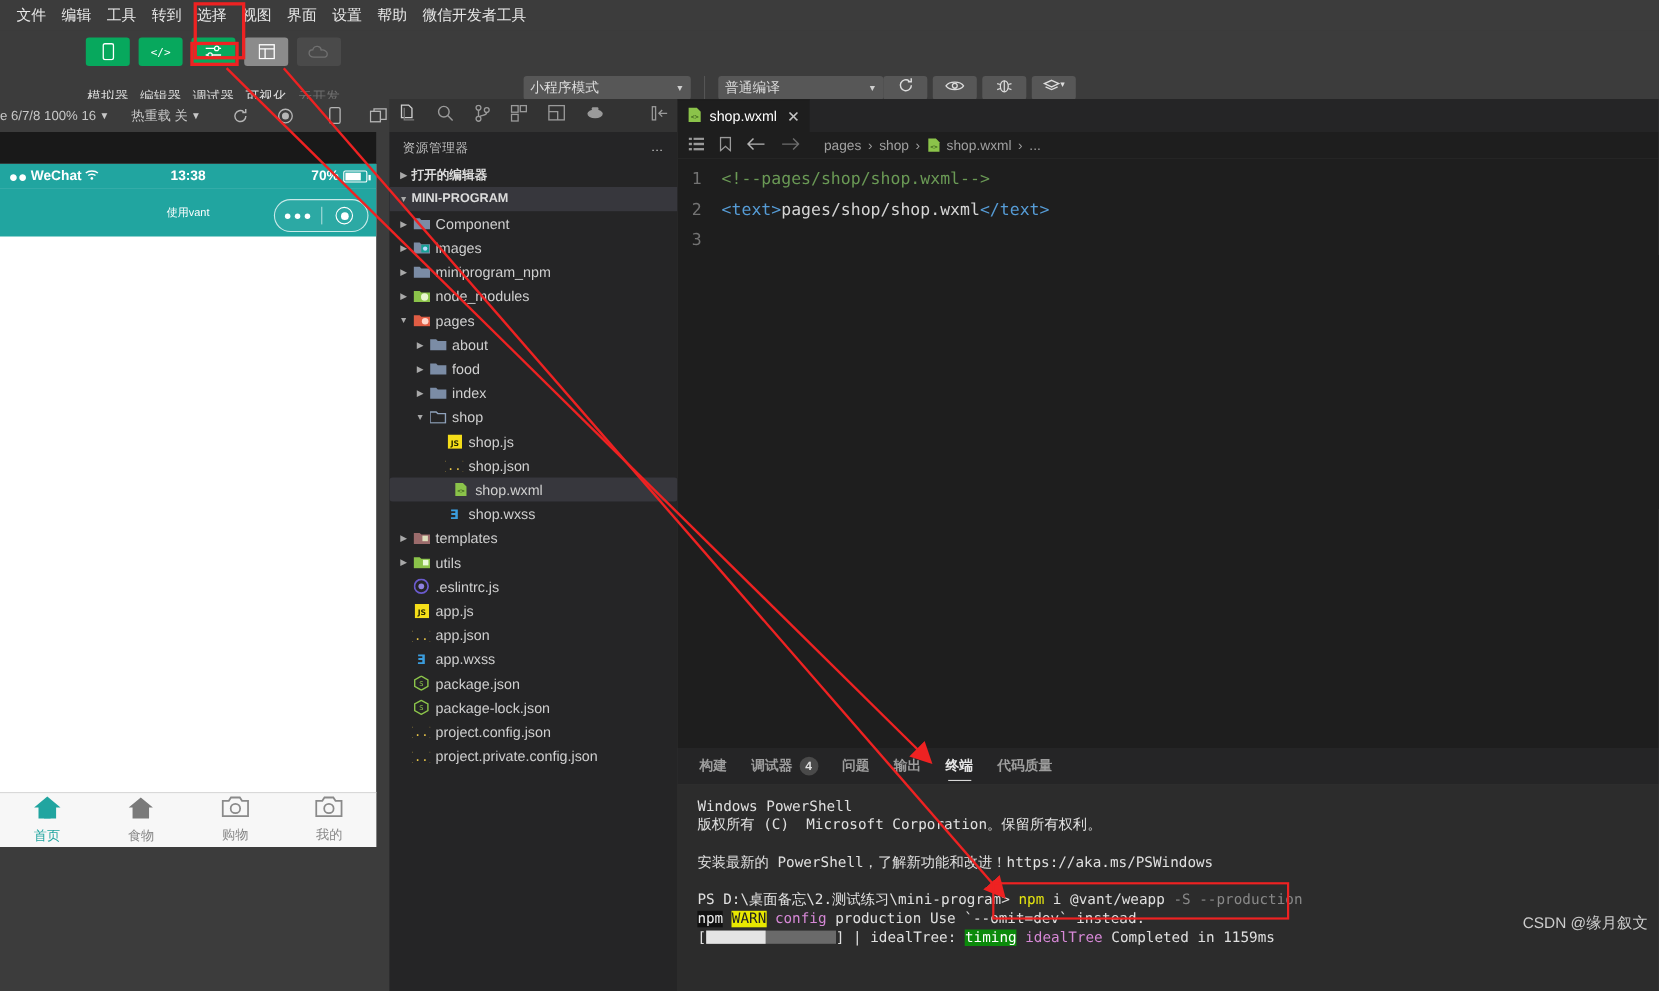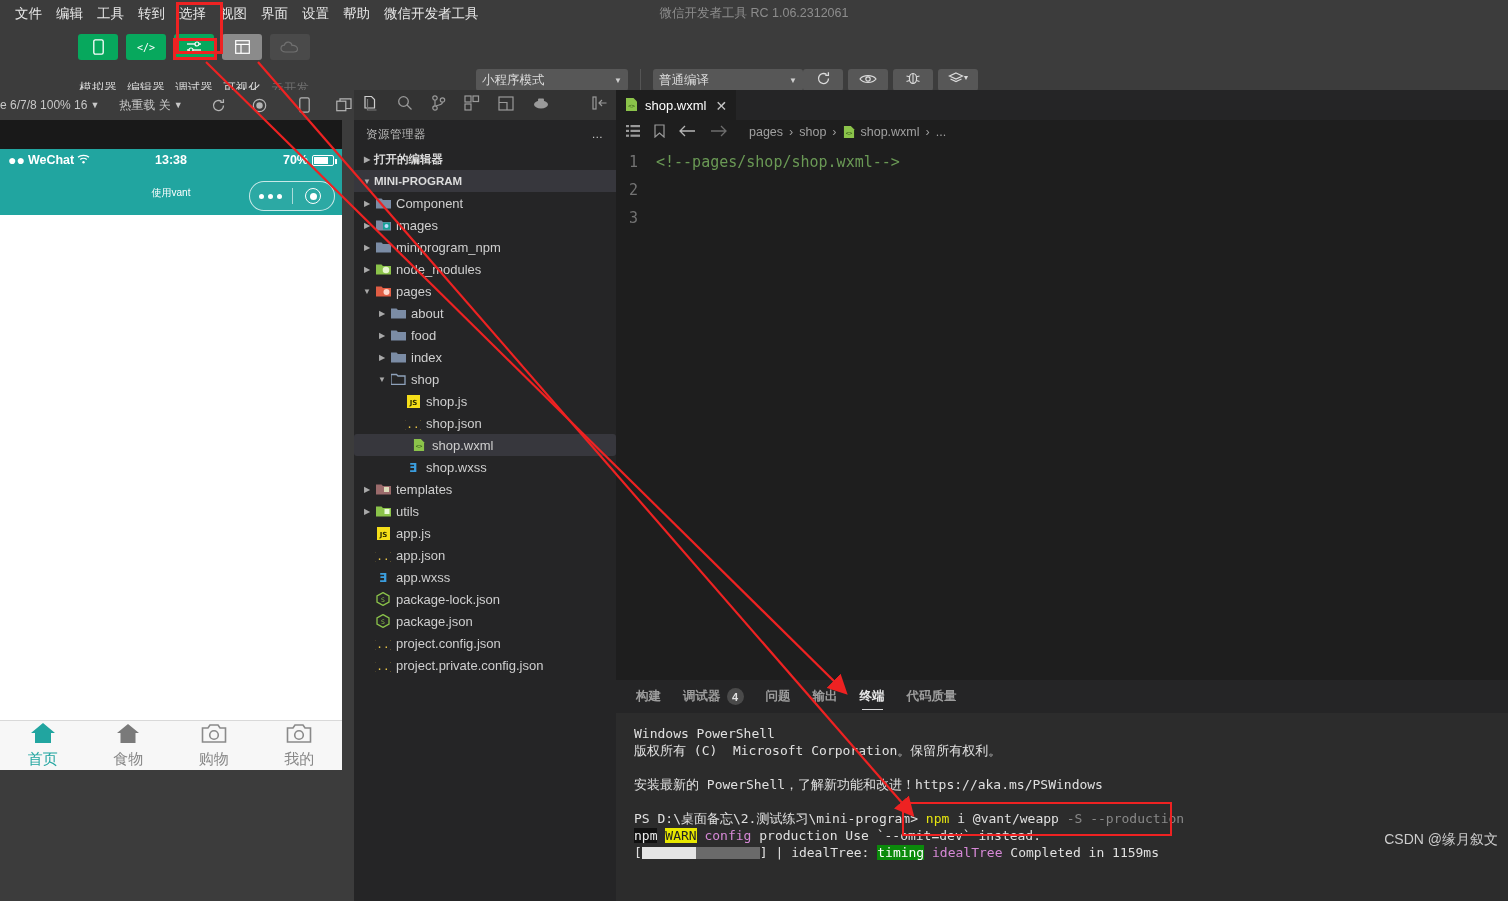--- a/index.html
+++ b/index.html
@@ -121,21 +121,21 @@
   .caps .target span i { width: 7px; height: 7px; background:#fff; border-radius:50%; display:block; }
 
   .page-blank { flex: 1; background: #fff; }
 
   .tabbar {
     position: absolute; left: 0; bottom: 0; width: 342px; height: 50px;
     background: #f7f7f7; border-top: 1px solid #d9d9d9;
     display: flex; align-items: center;
   }
   .tb-item { flex: 1; display: flex; flex-direction: column; align-items: center; gap: 2px; }
-  .tb-item .lab { font-size: 15px; font-family: Liberation Mono, monospace; }
+  .tb-item .lab { font-size: 12px; font-family: Liberation Mono, monospace; }
   .tb-item.active .lab { color: #21a5a0; }
   .tb-item .lab { color: #888; }
 
   .sim-bottom {
     position: absolute; left: 0; top: 820px; width: 342px; height: 81px; background: #3c3c3c;
   }
 
   
   .fe-icons {
     position: absolute; left: 354px; top: 90px; width: 262px; height: 30px;
@@ -244,21 +244,20 @@
     <div class="menu-item">编辑</div>
     <div class="menu-item">工具</div>
     <div class="menu-item">转到</div>
     <div class="menu-item">选择</div>
     <div class="menu-item">视图</div>
     <div class="menu-item">界面</div>
     <div class="menu-item">设置</div>
     <div class="menu-item">帮助</div>
     <div class="menu-item">微信开发者工具</div>
   </div>
-  <div class="app-version">微信开发者工具 RC 1.06.2312061</div>
 
   <div class="toolbar">
 
     <div class="tool-btns">
       <div class="tool-btn">
         <div class="box green">
           <svg width="11" height="16" viewBox="0 0 11 16">
               <rect x="0.8" y="0.8" width="9.4" height="14.4" rx="1.6" fill="none" stroke="#fff" stroke-width="1.3"></rect>
             </svg>
         </div>
@@ -698,20 +697,31 @@
               <path d="M0 1.5 H5.5 L7 3 H15 V11.5 H0 Z" fill="#8bc34a"></path>
               <rect x="8.5" y="4" width="5" height="5" fill="#eafbd8"></rect>
             </svg>
           </span>
           <span>utils</span>
         </div>
         <div class="row">
           <span style="display:inline-block;width:6px"></span>
           <span class="tw"></span>
           <span class="ico">
+            <svg width="14" height="14" viewBox="0 0 14 14">
+              <circle cx="7" cy="7" r="6.2" fill="none" stroke="#6a5acd" stroke-width="1.6"></circle>
+              <circle cx="7" cy="7" r="2.6" fill="#8f82e0"></circle>
+            </svg>
+          </span>
+          <span>.eslintrc.js</span>
+        </div>
+        <div class="row">
+          <span style="display:inline-block;width:6px"></span>
+          <span class="tw"></span>
+          <span class="ico">
             <svg width="13" height="13" viewBox="0 0 13 13">
               <rect width="13" height="13" fill="#f5de19"></rect>
               <text x="6.5" y="10" font-size="7" font-weight="bold" fill="#2b2b00" text-anchor="middle" font-family="DejaVu Sans, sans-serif">JS</text>
             </svg>
           </span>
           <span>app.js</span>
         </div>
         <div class="row">
           <span style="display:inline-block;width:6px"></span>
           <span class="tw"></span>
@@ -734,32 +744,32 @@
         </div>
         <div class="row">
           <span style="display:inline-block;width:6px"></span>
           <span class="tw"></span>
           <span class="ico">
             <svg width="14" height="14" viewBox="0 0 14 14">
               <path d="M7 0.6 L13 4 V10 L7 13.4 L1 10 V4 Z" fill="none" stroke="#8bc34a" stroke-width="1.3"></path>
               <text x="7" y="9.5" font-size="6" fill="#8bc34a" text-anchor="middle" font-family="DejaVu Sans, sans-serif">S</text>
             </svg>
           </span>
-          <span>package-lock.json</span>
+          <span>package.json</span>
         </div>
         <div class="row">
           <span style="display:inline-block;width:6px"></span>
           <span class="tw"></span>
           <span class="ico">
             <svg width="14" height="14" viewBox="0 0 14 14">
               <path d="M7 0.6 L13 4 V10 L7 13.4 L1 10 V4 Z" fill="none" stroke="#8bc34a" stroke-width="1.3"></path>
               <text x="7" y="9.5" font-size="6" fill="#8bc34a" text-anchor="middle" font-family="DejaVu Sans, sans-serif">S</text>
             </svg>
           </span>
-          <span>package.json</span>
+          <span>package-lock.json</span>
         </div>
         <div class="row">
           <span style="display:inline-block;width:6px"></span>
           <span class="tw"></span>
           <span class="ico">
             <svg width="16" height="13" viewBox="0 0 16 13">
               <text x="8" y="10.5" font-size="11" fill="#e8c547" text-anchor="middle" font-family="DejaVu Sans Mono, monospace">{..}</text>
             </svg>
           </span>
           <span>project.config.json</span>
@@ -835,20 +845,21 @@
     </span>
   </div>
 
   <div class="ed-body" id="code">
       <div class="cl">
         <span class="ln">1</span>
         <span><span class="t-comment">&lt;!--pages/shop/shop.wxml--&gt;</span></span>
       </div>
       <div class="cl">
         <span class="ln">2</span>
+        <span><span class="t-tag">&lt;text&gt;</span><span class="t-text">pages/shop/shop.wxml</span><span class="t-tag">&lt;/text&gt;</span></span>
       </div>
       <div class="cl">
         <span class="ln">3</span>
         <span></span>
       </div>
     </div>
 
   <div class="bp-tabs" id="bptabs">
       <div class="bp-tab">
         <span>构建</span>

